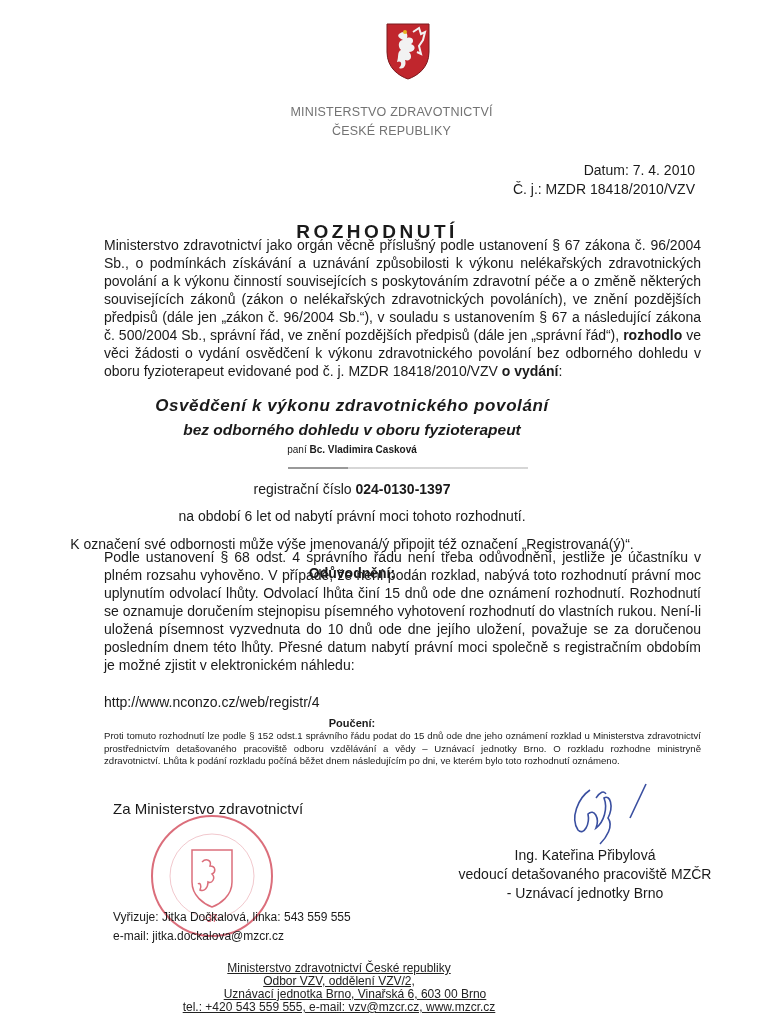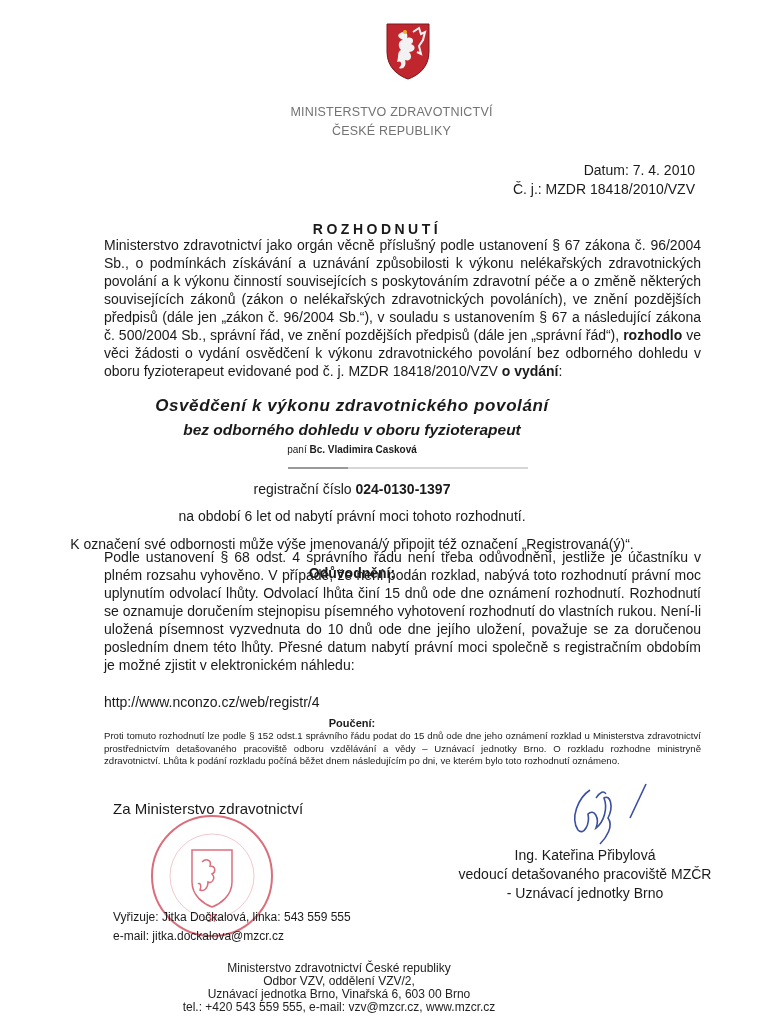--- a/index.html
+++ b/index.html
@@ -3,21 +3,21 @@
 <meta charset="utf-8">
 <style>
   html, body { margin: 0; padding: 0; background: #ffffff; }
   body { width: 783px; height: 1028px; position: relative; overflow: hidden; color: #1a1a1a; font-family: "Liberation Sans", sans-serif; }
   .abs { position: absolute; }
   .crest { left: 385px; top: 22px; width: 46px; height: 58px; }
   .ministry { left: 0; width: 783px; text-align: center; font-size: 12.5px; letter-spacing: 0.2px; color: #737373; }
   .m1 { top: 105px; }
   .m2 { top: 124px; }
   .meta { right: 88px; text-align: center; font-size: 14px; line-height: 19px; }
-  .title { left: 0; width: 754px; top: 221px; text-align: center; font-size: 14px; font-weight: bold; letter-spacing: 3.5px; }
+  .title { left: 0; width: 754px; top: 221px; text-align: center; font-size: 19px; font-weight: bold; letter-spacing: 3.5px; }
   .para { left: 104px; width: 597px; font-size: 14px; line-height: 18px; text-align: justify; }
   .p1 { top: 236px; }
   .center { left: 0; width: 704px; text-align: center; }
   .cert1 { top: 396px; font-size: 17px; font-weight: bold; font-style: italic; letter-spacing: 0.6px; }
   .cert2 { top: 421px; font-size: 15.5px; font-weight: bold; font-style: italic; }
   .person { top: 444px; font-size: 10px; }
   .redacted { left: 288px; top: 467px; width: 240px; height: 2px; background: linear-gradient(90deg, #555 0 25%, #bbb 25% 100%); opacity: 0.6; }
   .reg { top: 481px; font-size: 14px; }
   .period { top: 508px; font-size: 14px; }
   .desig { top: 536px; font-size: 14px; }
@@ -29,22 +29,22 @@
   .za { left: 113px; top: 800px; font-size: 15px; }
   .stamp { left: 148px; top: 812px; width: 128px; height: 128px; }
   .sig { left: 560px; top: 778px; width: 110px; height: 70px; }
   .signer { left: 440px; width: 290px; text-align: center; font-size: 14px; line-height: 19px; }
   .s1 { top: 846px; }
   .s2 { top: 865px; }
   .s3 { top: 884px; }
   .contact { left: 113px; font-size: 12px; }
   .c1 { top: 910px; }
   .c2 { top: 929px; }
-  .footer { left: 0; width: 678px; text-align: center; font-size: 12px; line-height: 13px; color: #222; }
-  .f1 { top: 962px; } .f2 { top: 975px; } .f3 { top: 988px; } .f4 { top: 1001px; }
+  .footer { left: 0; width: 678px; text-align: center; font-size: 12px; line-height: 13px; color: #222; text-decoration: underline; }
+  .f1 { top: 962px; } .f2 { top: 975px; } .f3 { top: 988px; padding-left: 16px; } .f4 { top: 1001px; }
   b { font-weight: bold; }
 </style>
 </head>
 <body>
 
 <svg class="abs crest" viewBox="0 0 46 58">
   <path d="M2 2 H44 V30 C44 46 32 54 23 57 C14 54 2 46 2 30 Z" fill="#c0262d" stroke="#7a1a1e" stroke-width="1"></path>
   <path d="M14 12 C18 8 24 10 22 16 C28 14 30 20 26 22 C32 24 30 30 24 30 C28 34 26 40 20 38 C22 44 18 48 14 46 C18 42 16 38 12 40 C14 34 12 30 16 28 C12 24 14 18 18 18 C14 16 12 14 14 12 Z" fill="#f2f2f2"></path>
   <path d="M28 10 L34 6 L36 12 L40 10 L38 18 L34 24 L36 32 L32 30" fill="none" stroke="#f2f2f2" stroke-width="2"></path>
   <circle cx="20" cy="10" r="2" fill="#e6b422"></circle>

